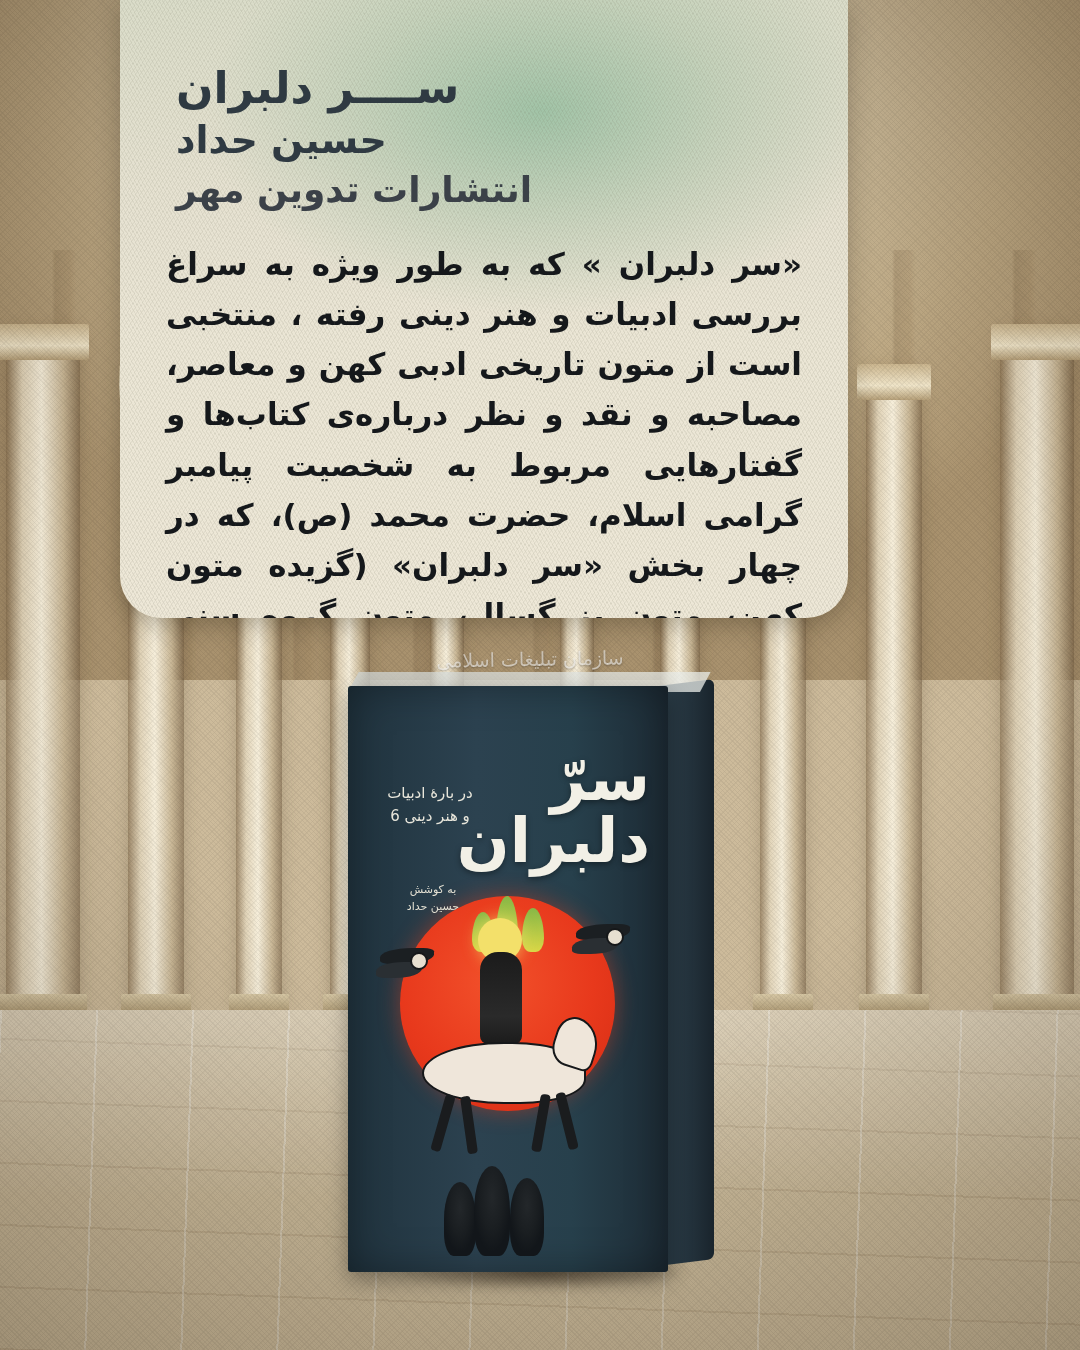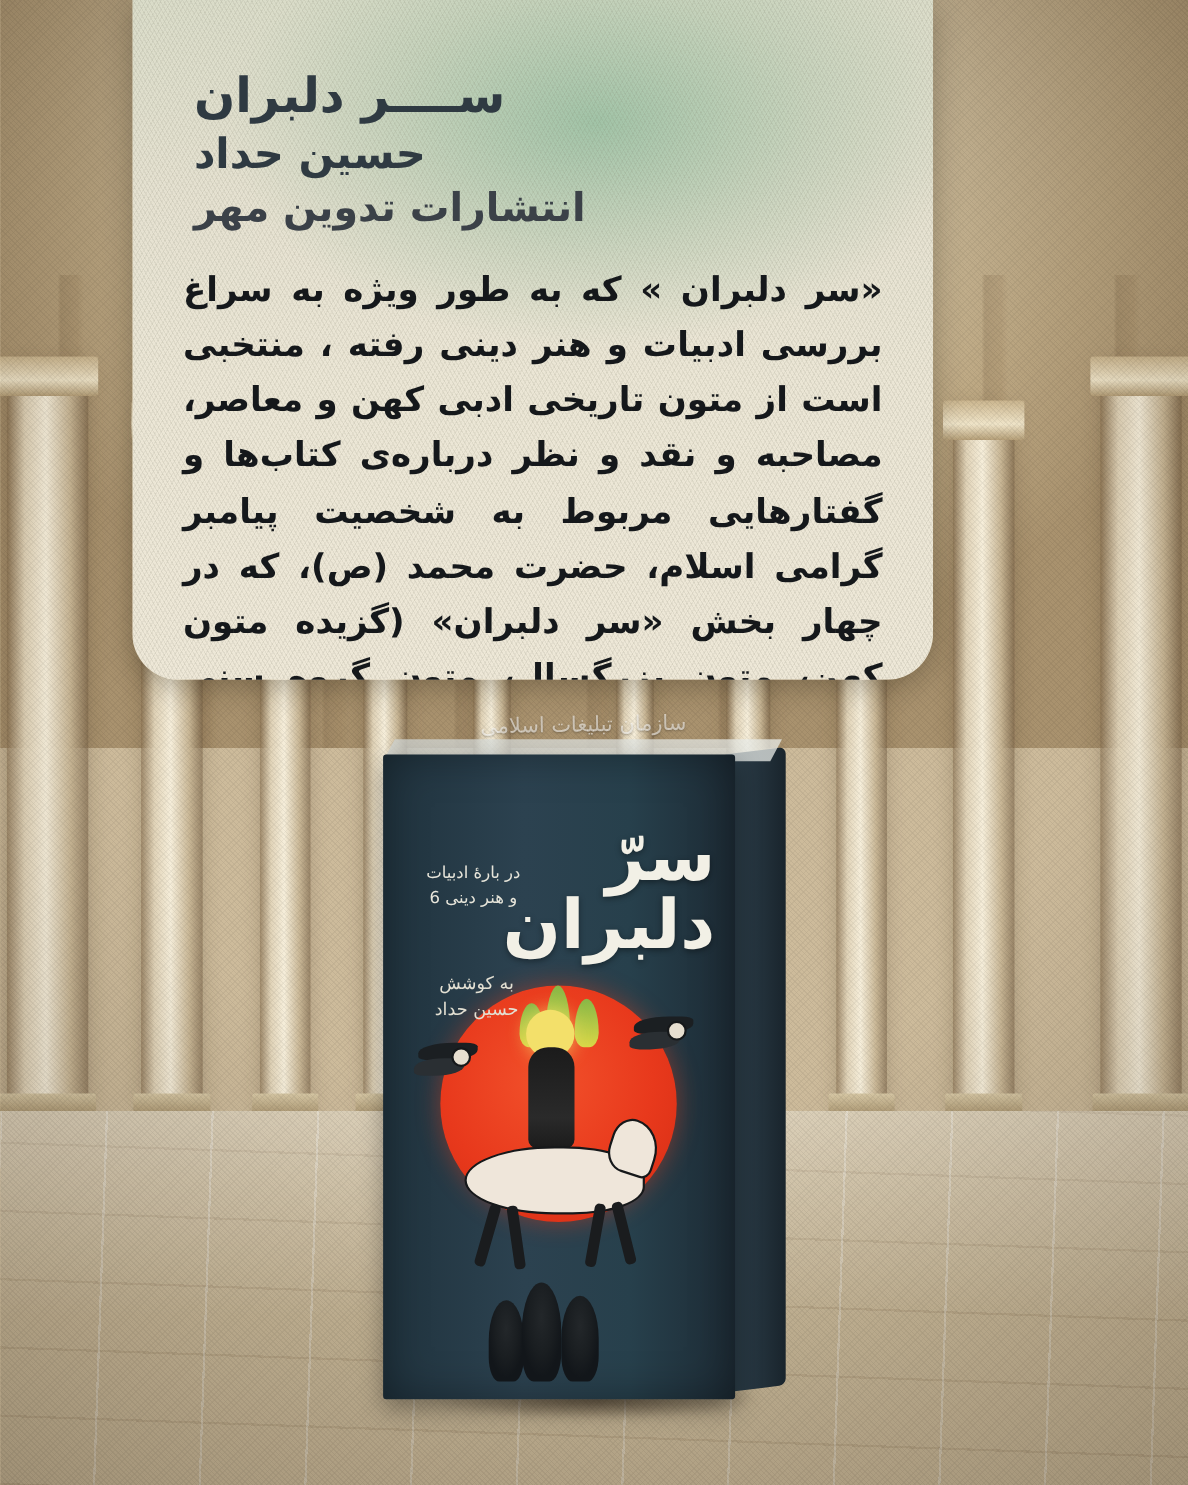--- a/index.html
+++ b/index.html
@@ -293,21 +293,21 @@
     font-size: 15px;
     line-height: 1.5;
   }
   .cover-editor {
     position: absolute;
     top: 196px;
     left: 30px;
     width: 110px;
     text-align: center;
     color: #e3e0d3;
-    font-size: 16px;
+    font-size: 11px;
     line-height: 1.5;
   }
   .cover-sun {
     position: absolute;
     left: 52px;
     top: 210px;
     width: 215px;
     height: 215px;
     border-radius: 50%;
     background: radial-gradient(circle at 45% 40%, #f2512b 0%, #e8391c 55%, #d32b13 100%);

